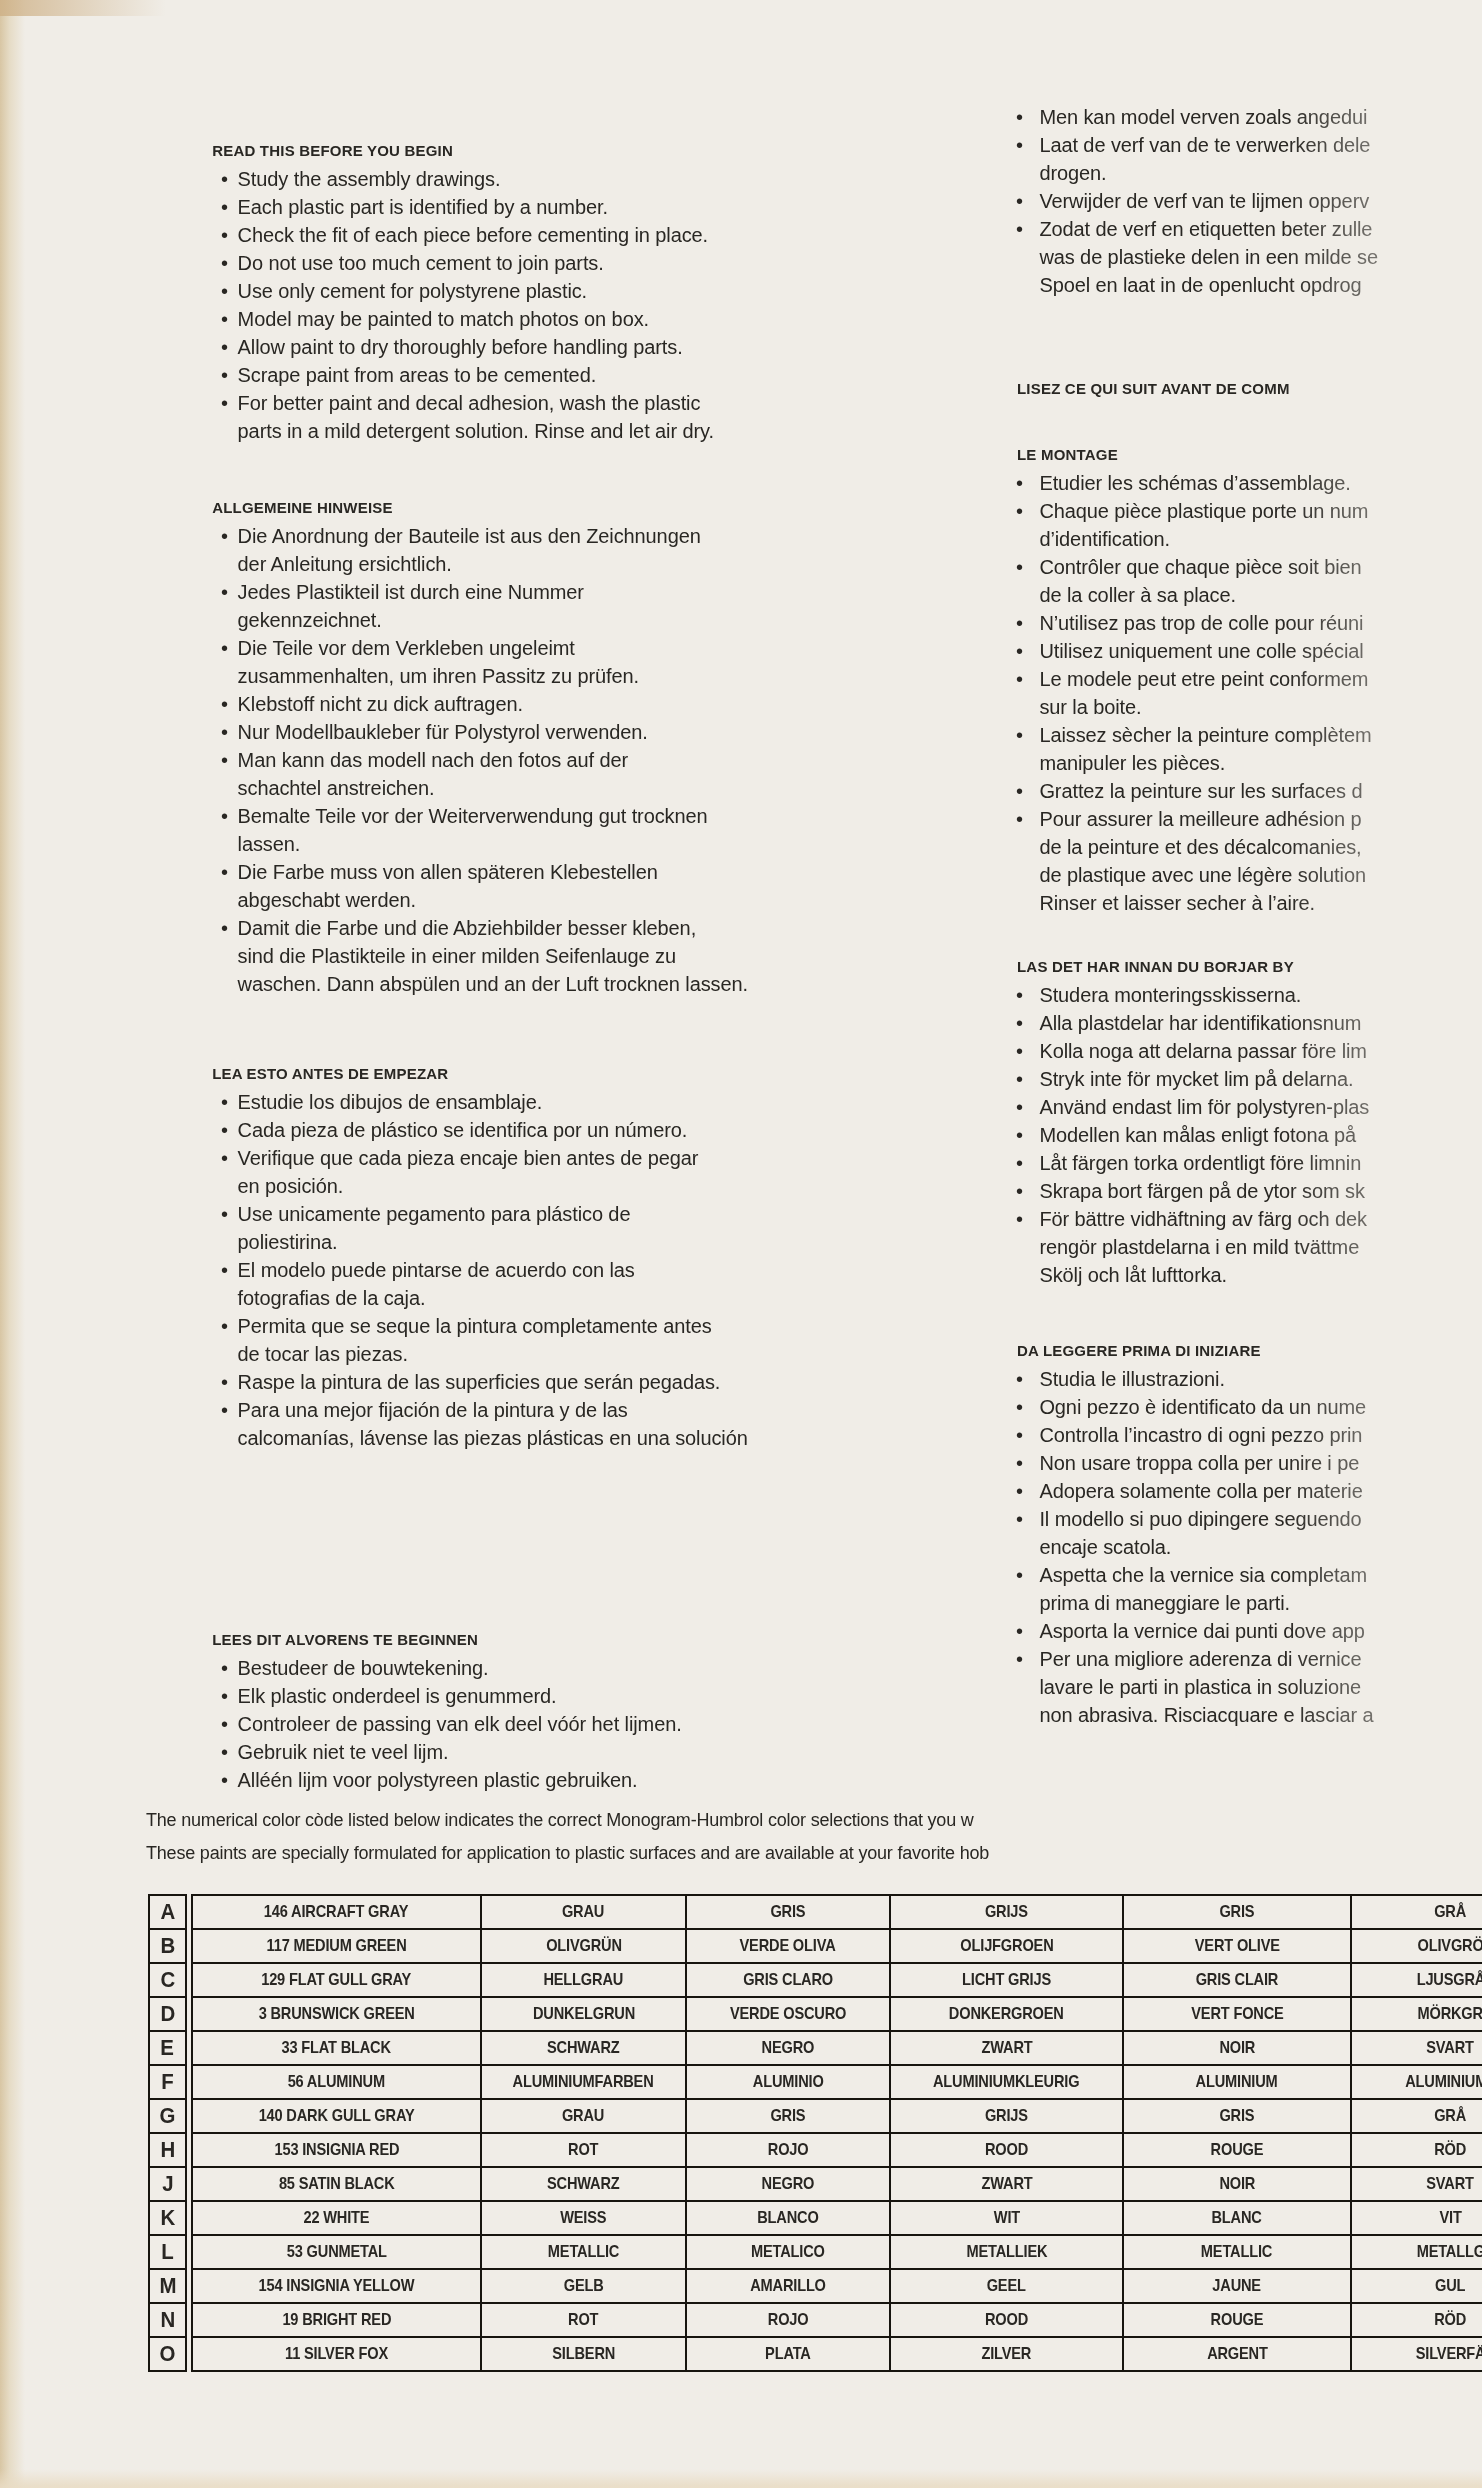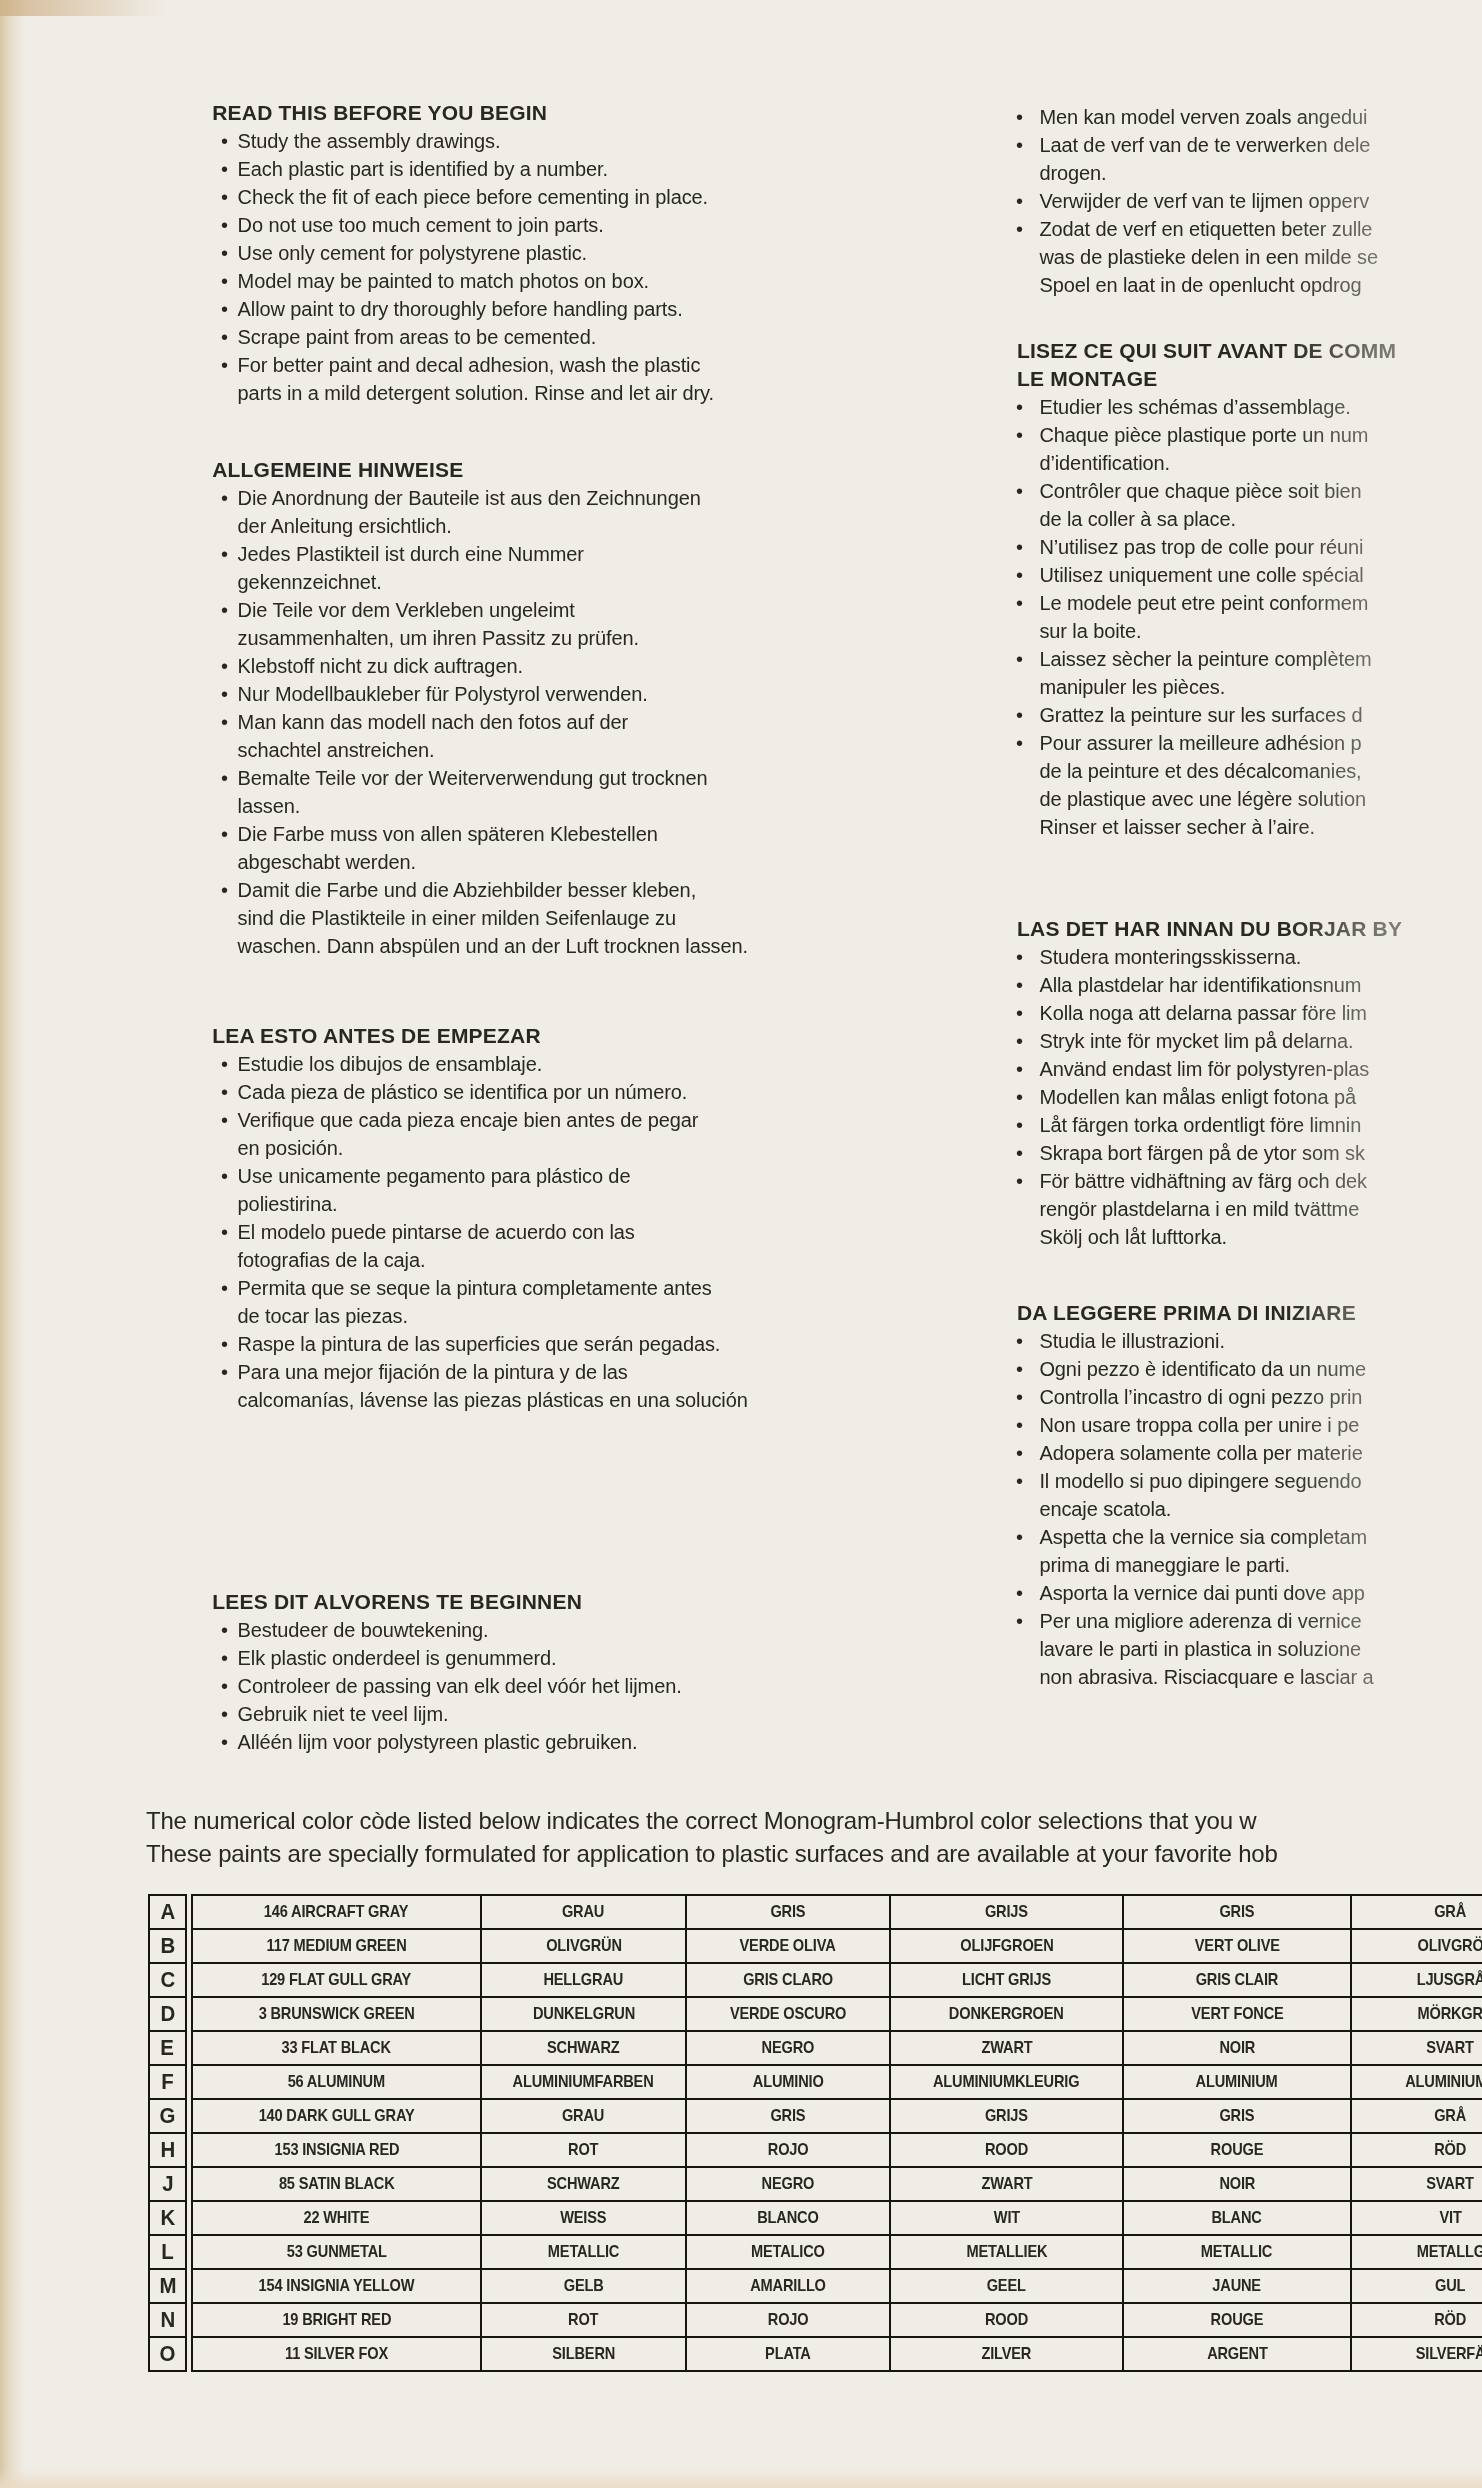--- a/index.html
+++ b/index.html
@@ -17,30 +17,30 @@
   .corner-top{position:absolute;left:0;top:0;width:166px;height:15.6px;
     background:linear-gradient(90deg,#ceb187,rgba(240,237,231,0));opacity:.85;}
   .edge-bottom{position:absolute;left:0;top:2469px;width:1482px;height:19.5px;
     background:linear-gradient(180deg,rgba(238,228,206,0),#e9dcc4 85%);opacity:.85;}
   .fade-right{position:absolute;left:1285px;top:55px;width:197px;height:1720px;
     background:linear-gradient(90deg,rgba(240,237,231,0),rgba(240,237,231,.38) 45%,rgba(240,237,231,.62) 100%);
     pointer-events:none;z-index:5;}
 
   
   .sec{position:absolute;white-space:nowrap;}
-  .sec .hd{font-size:21px;font-weight:700;line-height:28px;letter-spacing:0.2px;margin-left:-8.8px;}
+  .sec .hd{font-size:15px;font-weight:700;line-height:28px;letter-spacing:0.2px;margin-left:-8.8px;margin-top:38px;}
   .line{font-size:20px;line-height:28px;letter-spacing:-0.1px;}
   .bullet{display:inline-block;width:16.6px;}
   .lcol{left:221px;}
   .rcol{left:1016px;}
   .rcol .bullet{width:23.4px;}
   .rcol .hd{margin-left:1px;}
 
   
-  .footer{position:absolute;left:146px;top:1804px;font-size:24px;line-height:33px;
+  .footer{position:absolute;left:146px;top:1804px;font-size:18px;line-height:33px;
     letter-spacing:-0.2px;white-space:nowrap;}
 
   
   table{border-collapse:collapse;table-layout:fixed;position:absolute;}
   td{border:2.9px solid #17150f;height:32px;padding:0;text-align:center;vertical-align:middle;
      font-weight:700;white-space:nowrap;overflow:visible;}
   td > span{display:inline-block;transform:scaleX(.88);transform-origin:center;font-size:16.6px;letter-spacing:-0.2px;}
   #letters-table{left:148px;top:1894px;width:39px;}
   #letters-table td > span{font-size:21.5px;transform:scaleX(.95);}
   #colors-table{left:191px;top:1894px;width:1358px;}

